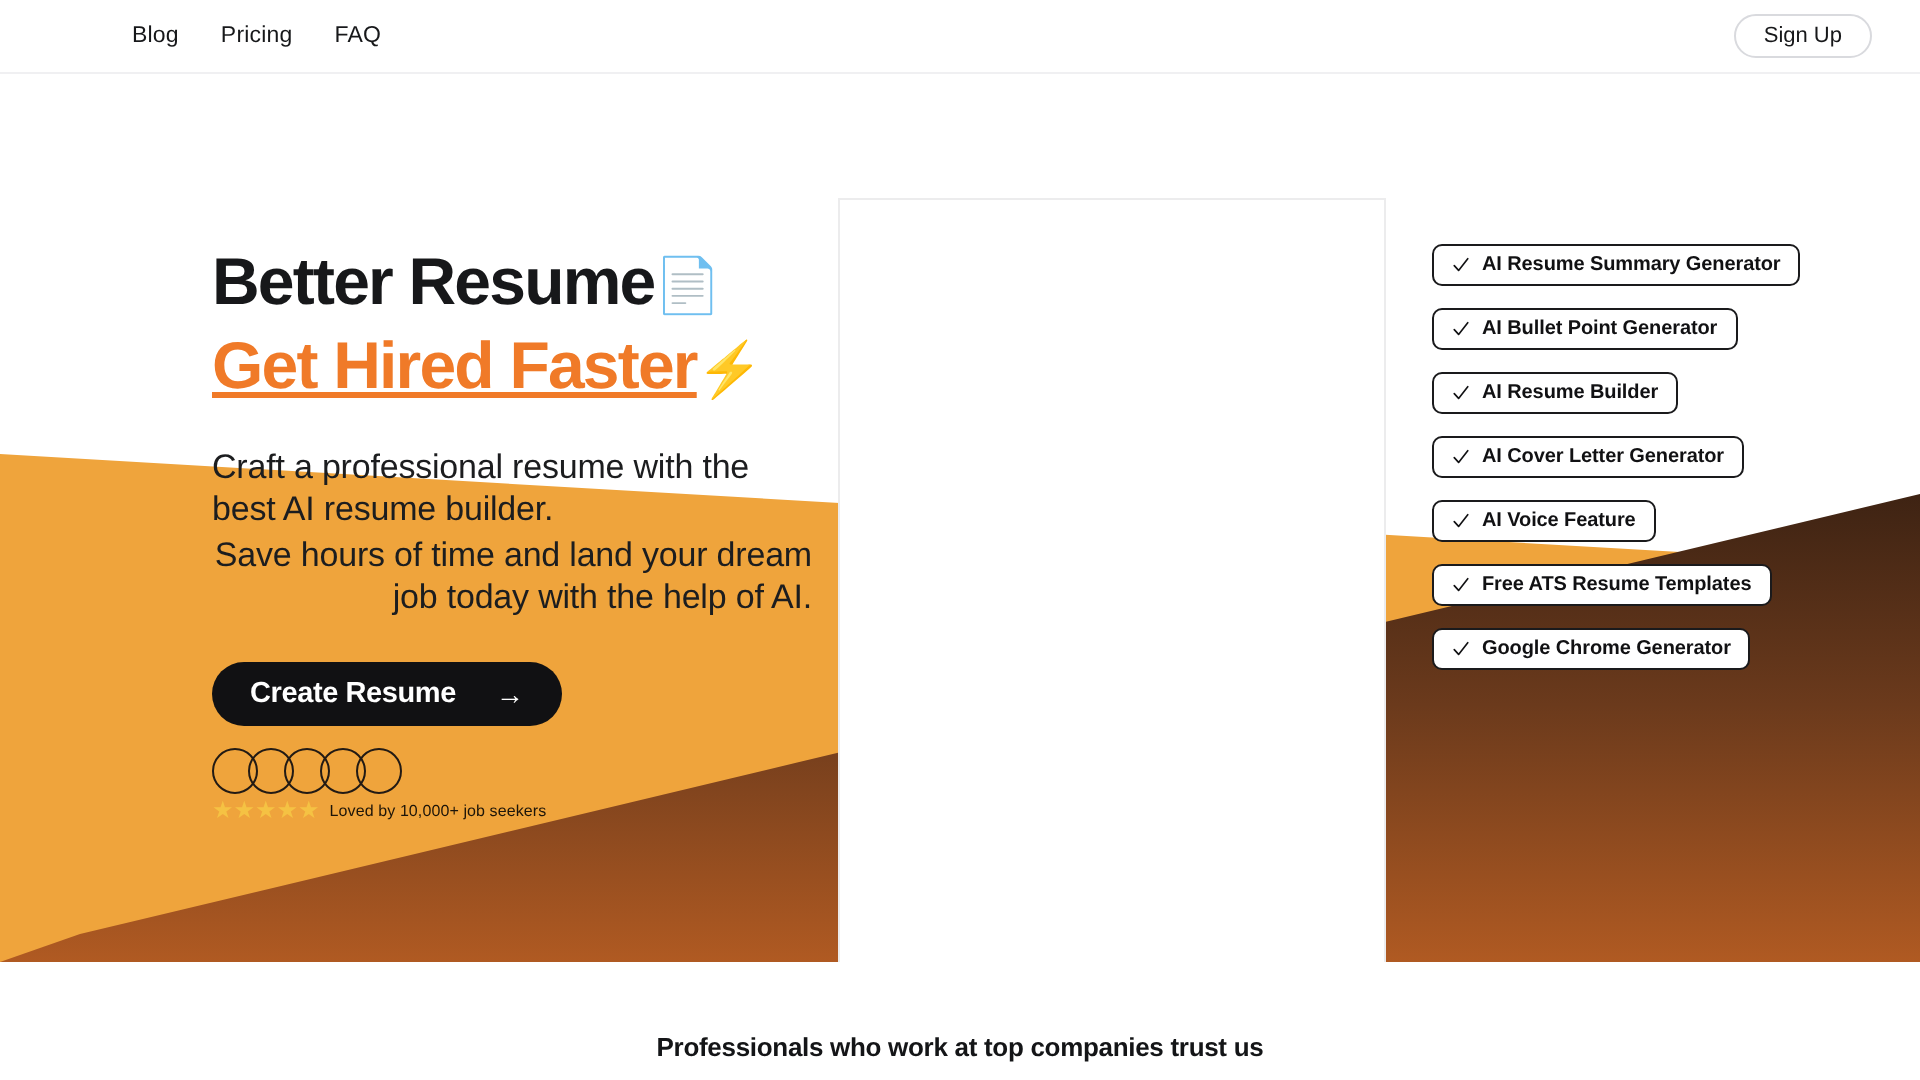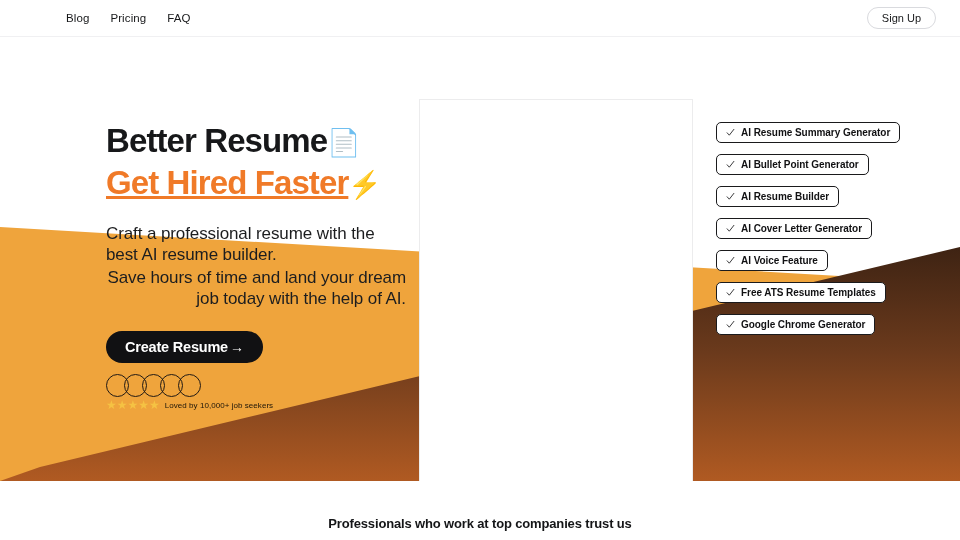--- a/index.html
+++ b/index.html
@@ -118,21 +118,21 @@
     color: #1c1d1f;
     letter-spacing: -0.1px;
   }
   #hero-para-1 { margin-top: 18px; }
   #hero-para-2 { margin-top: 2px; text-align: right; }
 
   #cta-button {
     margin-top: 22px;
     display: inline-flex;
     align-items: center;
-    gap: 2px;
+    gap: 20px;
     height: 32px;
     padding: 0 19px;
     background: #111113;
     color: #ffffff;
     border-radius: 16px;
     font-size: 14.5px;
     font-weight: bold;
     letter-spacing: -0.2px;
     white-space: nowrap;
     cursor: pointer;

